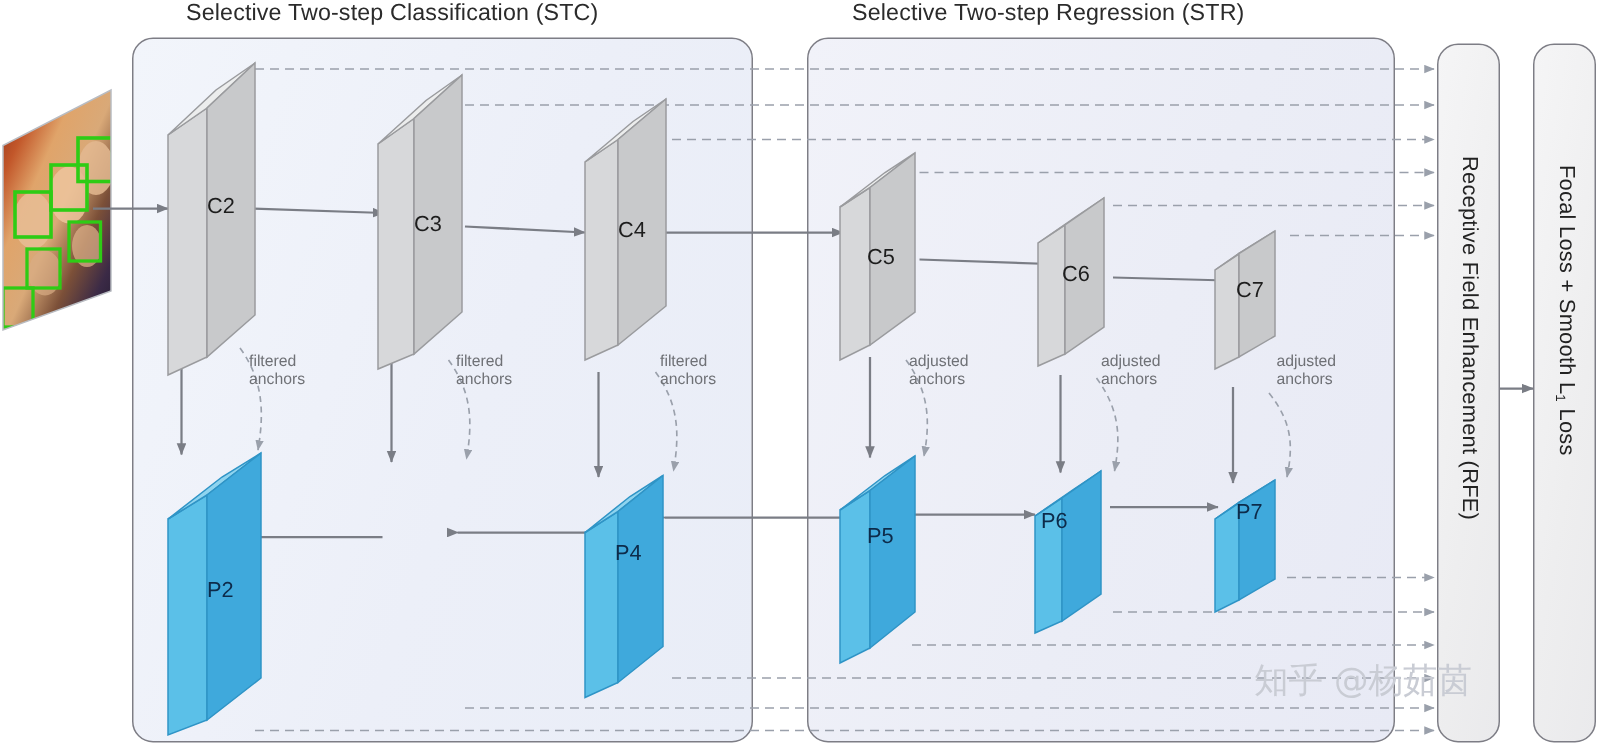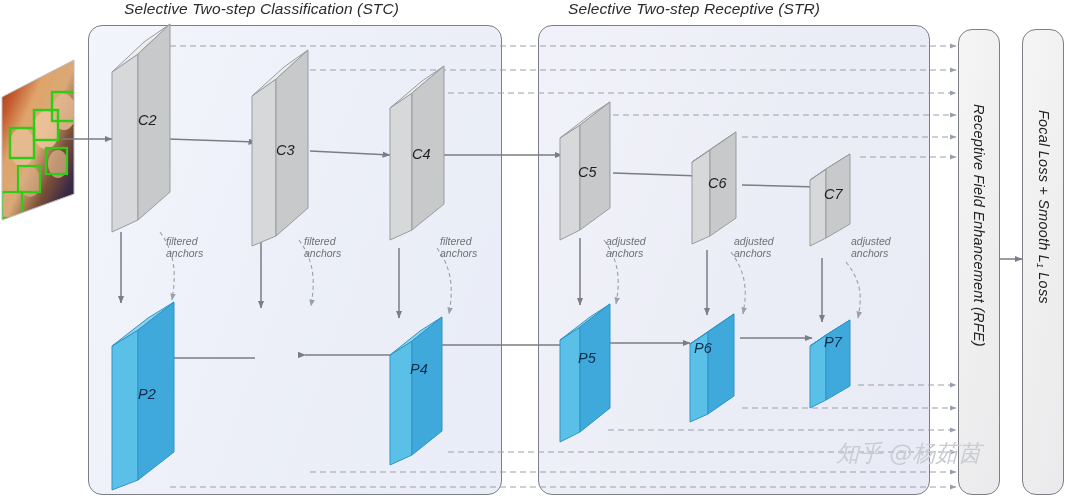--- a/index.html
+++ b/index.html
@@ -1,18 +1,18 @@
 <!DOCTYPE html>
 <html><head>
 <meta charset="utf-8">
 <style>
   html,body{margin:0;padding:0;background:#ffffff;}
   body{width:1080px;height:501px;overflow:hidden;
        font-family:"Liberation Sans","DejaVu Sans",sans-serif;}
-  #stage{position:relative;width:1080px;height:392px;background:#fff;font-style:italic;}
+  #stage{position:relative;width:1080px;height:392px;background:#fff;}
 
   
   .grp-title{position:absolute;font-size:15.5px;color:#2b2b2b;white-space:nowrap;
              letter-spacing:.1px;}
 
   
   .panel{position:absolute;border:1.4px solid #7d7d85;border-radius:14px;}
   .panel-stc{background:linear-gradient(110deg,#f2f5fb 0%,#eceff8 55%,#e9edf7 100%);}
   .panel-str{background:linear-gradient(110deg,#f1f2f9 0%,#ebedf6 55%,#e8eaf5 100%);}
   .panel-side{background:linear-gradient(100deg,#f5f5f6 0%,#eeeeef 60%,#eaeaec 100%);}
@@ -43,21 +43,21 @@
 
   svg.edges{position:absolute;left:0;top:0;width:1080px;height:501px;
             pointer-events:none;overflow:visible;}
 </style>
 </head>
 <body>
 
 <div id="stage">
 
   <div class="grp-title" style="left:124px;top:0px;">Selective Two-step Classification (STC)</div>
-  <div class="grp-title" style="left:568px;top:0px;">Selective Two-step Receptive (STR)</div>
+  <div class="grp-title" style="left:568px;top:0px;">Selective Two-step Regression (STR)</div>
 
   <div class="panel panel-stc" style="left:88px;top:25px;width:412px;height:468px;"></div>
   <div class="panel panel-str" style="left:538px;top:25px;width:390px;height:468px;"></div>
   <div class="panel panel-side" style="left:958px;top:29px;width:40px;height:464px;"></div>
   <div class="panel panel-side" style="left:1022px;top:29px;width:40px;height:464px;"></div>
 
   <div class="inimg" style="left:0px;top:42px;width:88px;height:185px;">
     <svg width="88" height="185" viewBox="0 0 88 185">
       <defs>
         <linearGradient id="imgbg" x1="0" y1="0" x2="1" y2="1">
@@ -155,21 +155,21 @@
     <g stroke="#9aa0ab" stroke-width="1.1" fill="none" stroke-dasharray="6,4">
       <line x1="858" y1="385" x2="956" y2="385" marker-end="url(#ahd)"></line>
       <line x1="742" y1="408" x2="956" y2="408" marker-end="url(#ahd)"></line>
       <line x1="608" y1="430" x2="956" y2="430" marker-end="url(#ahd)"></line>
       <line x1="448" y1="452" x2="956" y2="452" marker-end="url(#ahd)"></line>
       <line x1="310" y1="472" x2="956" y2="472" marker-end="url(#ahd)"></line>
       <line x1="170" y1="487" x2="956" y2="487" marker-end="url(#ahd)"></line>
     </g>
   </svg>
 
-  <div class="slab gray" style="left:108px;top:20px;">
+  <div class="slab gray" style="left:108px;top:38px;">
     <svg width="72" height="212" viewBox="0 0 72 212">
       <polygon points="4,52 30,34 30,200 4,212" fill="#d7d8da" stroke="#9a9b9e" stroke-width="1"></polygon>
       <polygon points="4,52 30,34 62,4 36,22" fill="#eceded" stroke="#9a9b9e" stroke-width="1"></polygon>
       <polygon points="30,34 62,4 62,172 30,200" fill="#c8c9cb" stroke="#9a9b9e" stroke-width="1"></polygon>
     </svg>
     <div class="lbl" style="left:30px;top:92px;">C2</div>
   </div>
 
   <div class="slab gray" style="left:248px;top:46px;">
     <svg width="70" height="200" viewBox="0 0 70 200">

